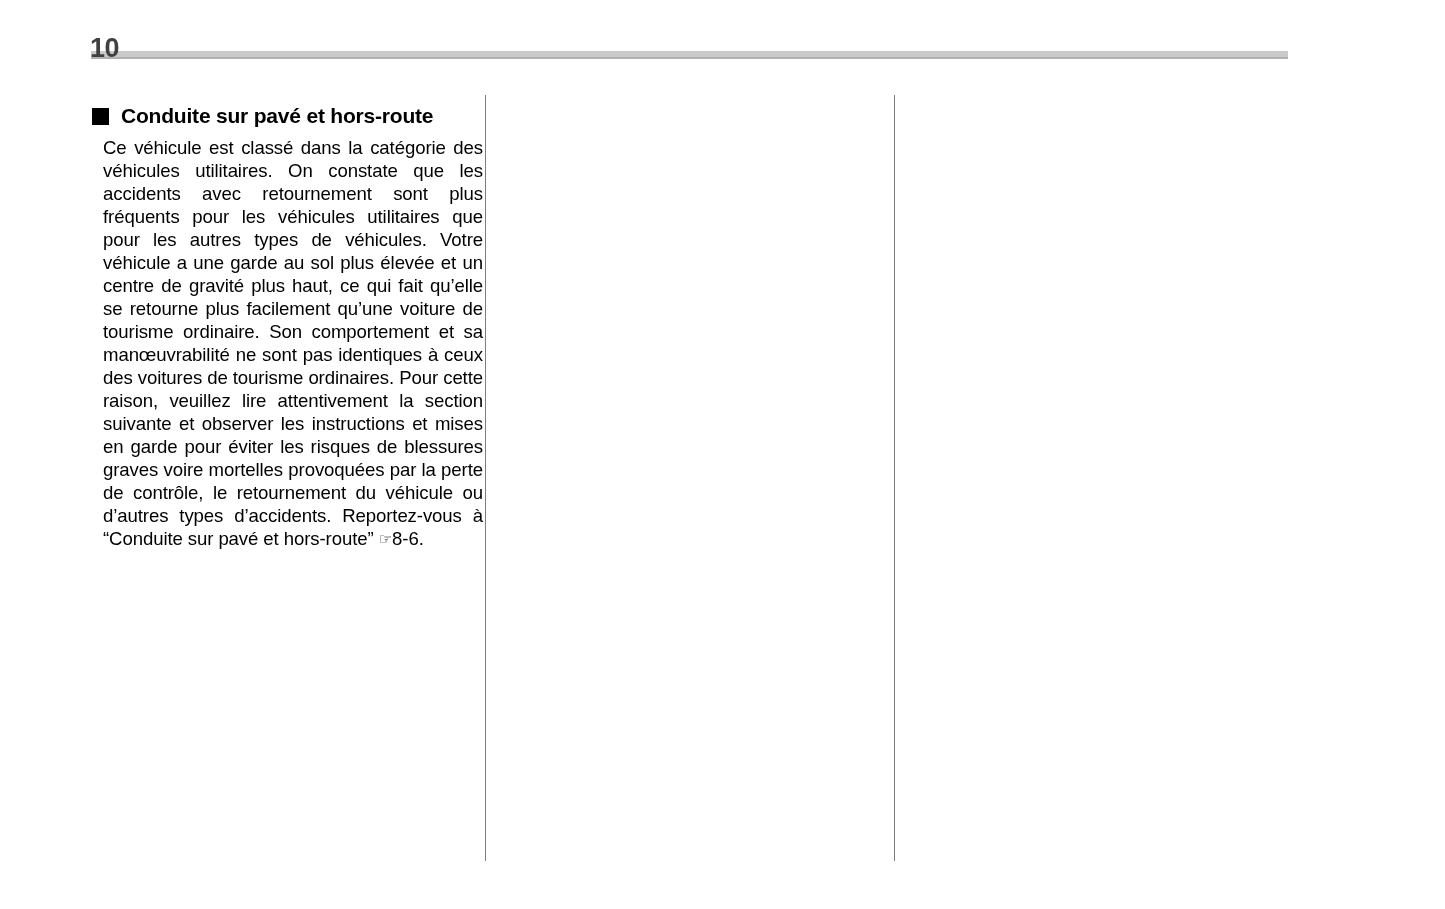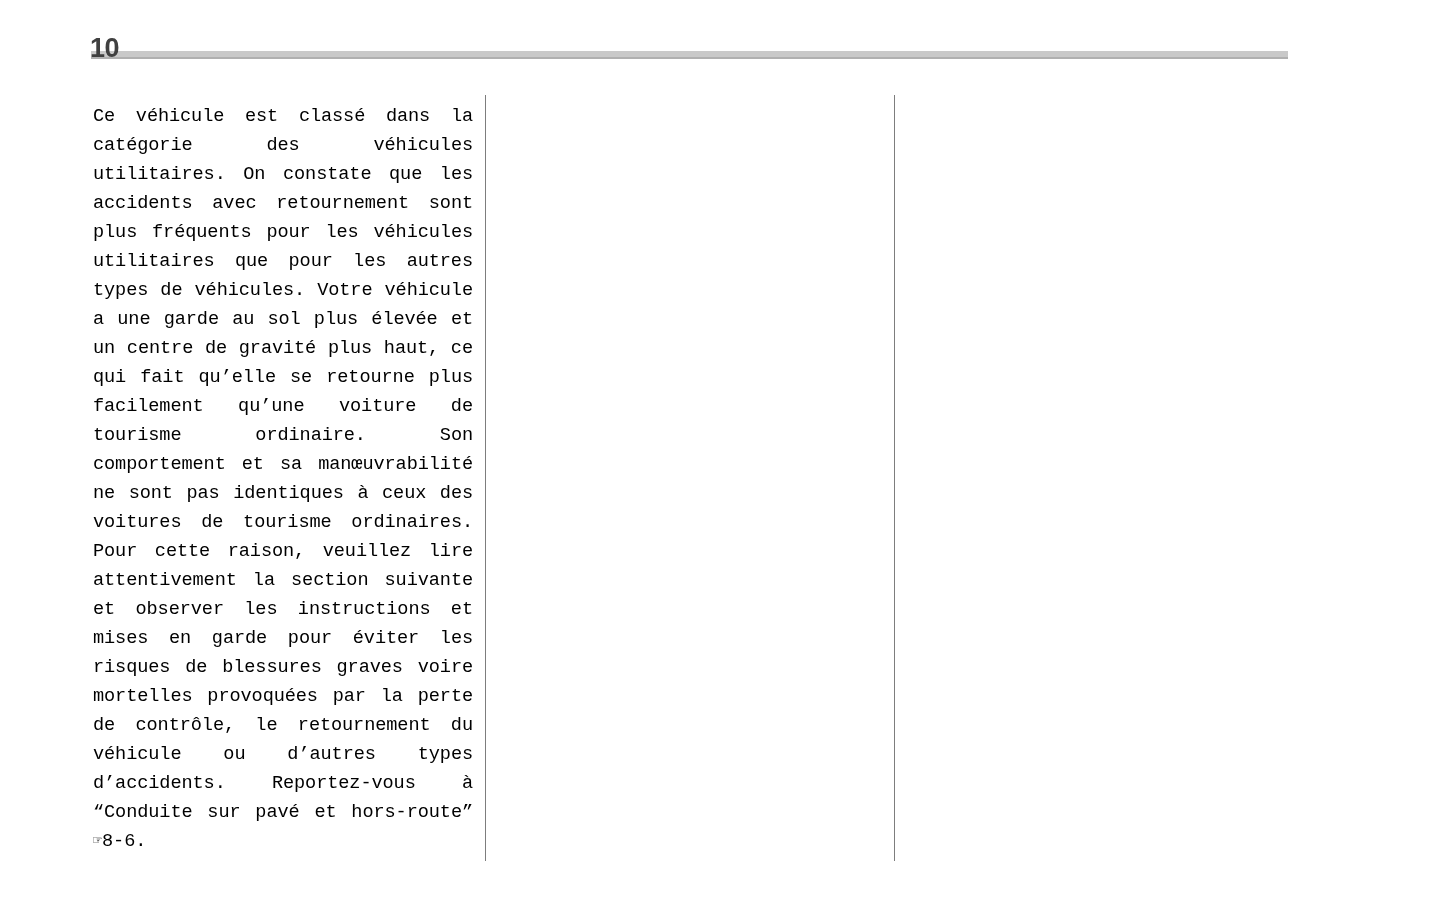--- a/index.html
+++ b/index.html
@@ -95,30 +95,29 @@
     height: 17px;
     background: #000000;
     display: block;
   }
   .heading-text {
     display: block;
   }
 
   
   .body-paragraph {
-    margin: 7px 0 0 2px;
+    margin: 7px 0 0 12px;
     font-size: 18.6px;
-    line-height: 29px;
+    line-height: 23px;
     text-align: justify;
     text-justify: inter-word;
     letter-spacing: -0.1px;
     width: 380px;
     word-spacing: 0px;
     hyphens: none;
-    font-family: Liberation Mono, monospace;
   }
   .ref-symbol {
     font-size: 15px;
     vertical-align: 1px;
     letter-spacing: 0;
   }
 </style>
 </head>
 <body>
 
@@ -126,20 +125,24 @@
   <div id="header-rule"></div>
   <div id="page-number">10</div>
 </div>
 
 <div id="columns">
 
   <div class="col-divider" id="divider-1"></div>
   <div class="col-divider" id="divider-2"></div>
 
   <div class="column" id="column-1">
+    <h2 class="section-heading">
+      <span class="heading-bullet"></span>
+      <span class="heading-text">Conduite sur pavé et hors-route</span>
+    </h2>
     <p class="body-paragraph"><span>Ce véhicule est classé dans la catégorie des véhicules utilitaires. On constate que les accidents avec retournement sont plus fréquents pour les véhicules utilitaires que pour les autres types de véhicules. Votre véhicule a une garde au sol plus élevée et un centre de gravité plus haut, ce qui fait qu’elle se retourne plus facilement qu’une voiture de tourisme ordinaire. Son comportement et sa manœuvrabilité ne sont pas identiques à ceux des voitures de tourisme ordinaires. Pour cette raison, veuillez lire attentivement la section suivante et observer les instructions et mises en garde pour éviter les risques de blessures graves voire mortelles provoquées par la perte de contrôle, le retournement du véhicule ou d’autres types d’accidents. Reportez-vous à “Conduite sur pavé et hors-route” </span><span class="ref-symbol">☞</span><span>8-6.</span></p>
   </div>
 
   <div class="column" id="column-2"></div>
 
   <div class="column" id="column-3"></div>
 
 </div>
 
 </body></html>

